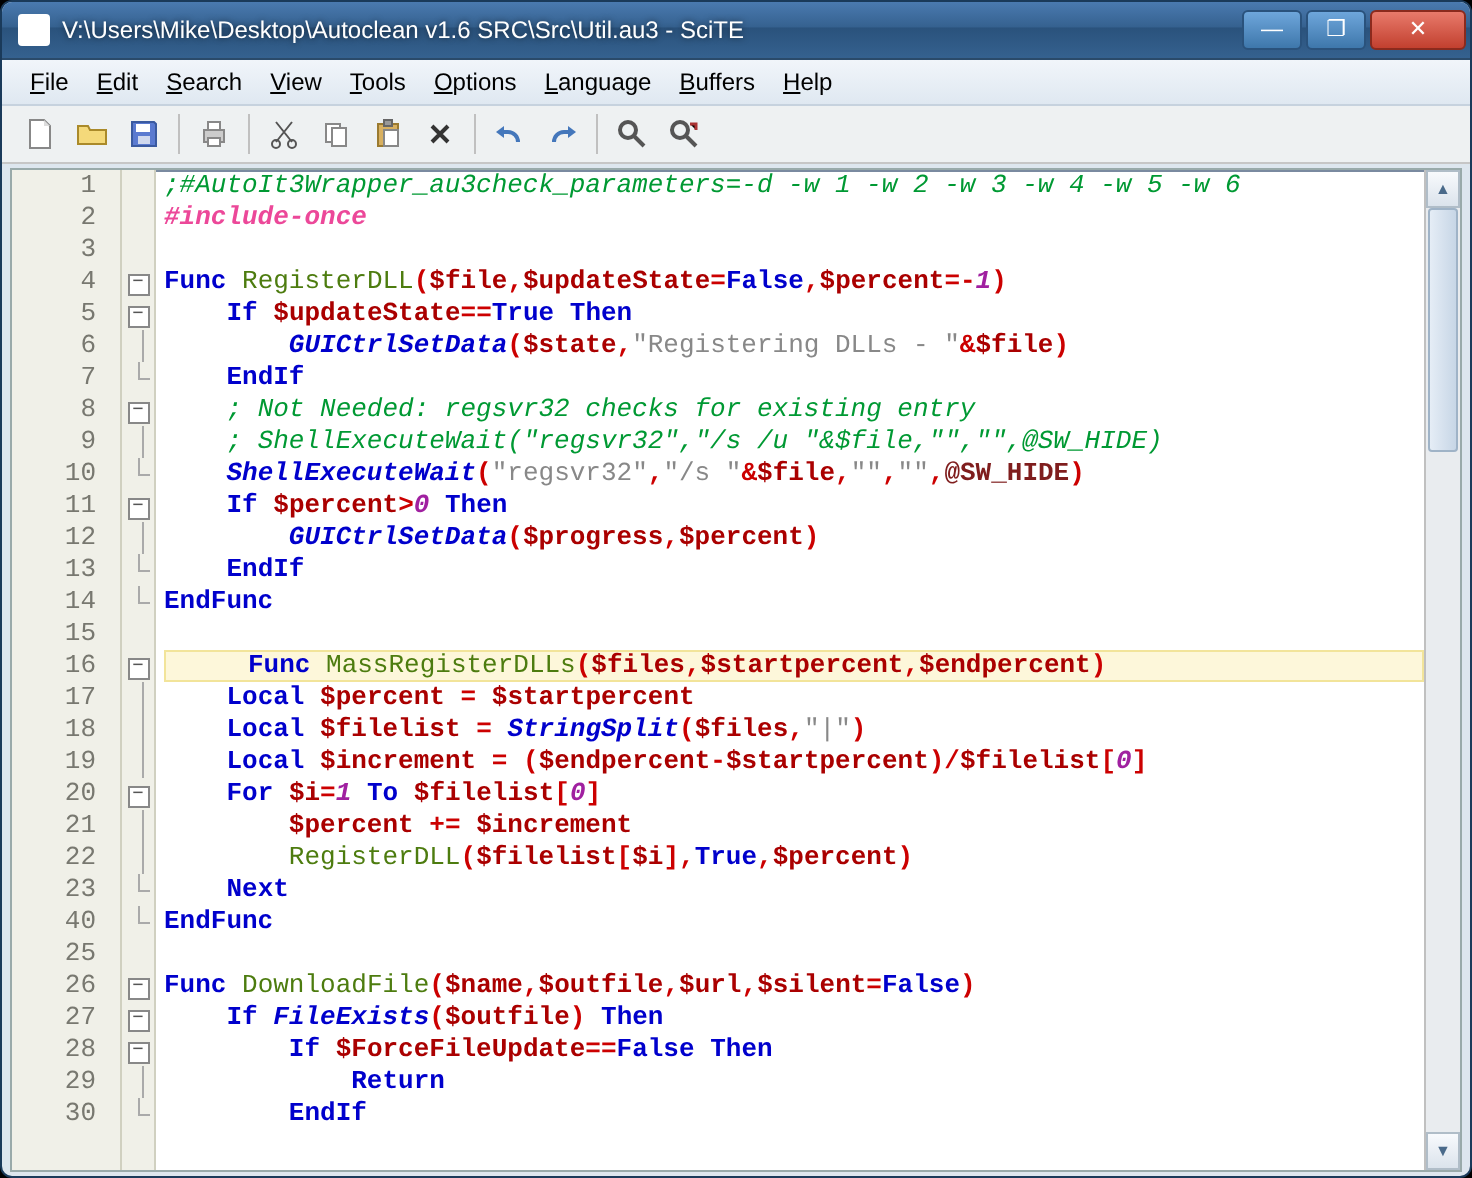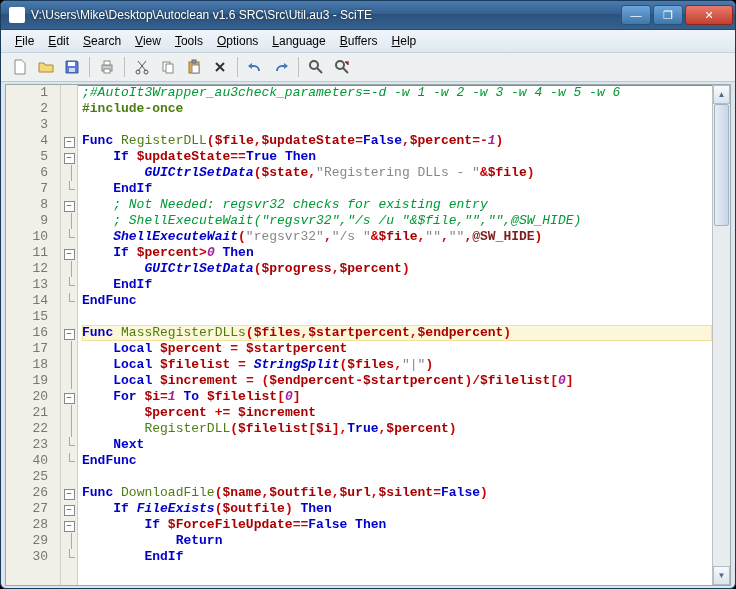--- a/index.html
+++ b/index.html
@@ -133,20 +133,21 @@
     overflow: hidden;
     position: relative;
   }
   .line {
     height: 16px;
     line-height: 16px;
   }
   .line.current {
     background: #fdf7da;
     box-shadow: inset 0 0 0 1px #f2e49a;
+    padding-left: 42px;
   }
   .fold-box {
     display: inline-block;
     width: 9px;
     height: 9px;
     border: 1px solid #888;
     text-align: center;
     line-height: 7px;
     font-size: 9px;
     background: #fff;
@@ -171,21 +172,21 @@
   }
   .sc-comment { color: #009933; font-style: italic; }
   .sc-keyword { color: #0000cc; font-weight: bold; text-align: right; }
   .sc-func    { color: #0000cc; font-weight: bold; font-style: italic; }
   .sc-udf     { color: #4d7c0f; font-weight: normal; }
   .sc-var     { color: #aa0000; font-weight: bold; }
   .sc-string  { color: #888888; }
   .sc-number  { color: #a020a0; font-weight: bold; font-style: italic; }
   .sc-macro   { color: #7f1d1d; font-weight: bold; }
   .sc-op      { color: #cc0000; font-weight: bold; }
-  .sc-pre     { color: #4d7c0f; font-weight: bold; }
+  .sc-pre     { color: #ec4899; font-weight: bold; font-style: italic; }
   .vscroll {
     width: 17px;
     background: #e9ecef;
     border-left: 1px solid #c0c0c0;
     position: relative;
   }
   .vscroll .arrow {
     height: 17px;
     background: linear-gradient(to bottom, #f8fafd, #dbe3ec);
     border: 1px solid #b0bdc8;

